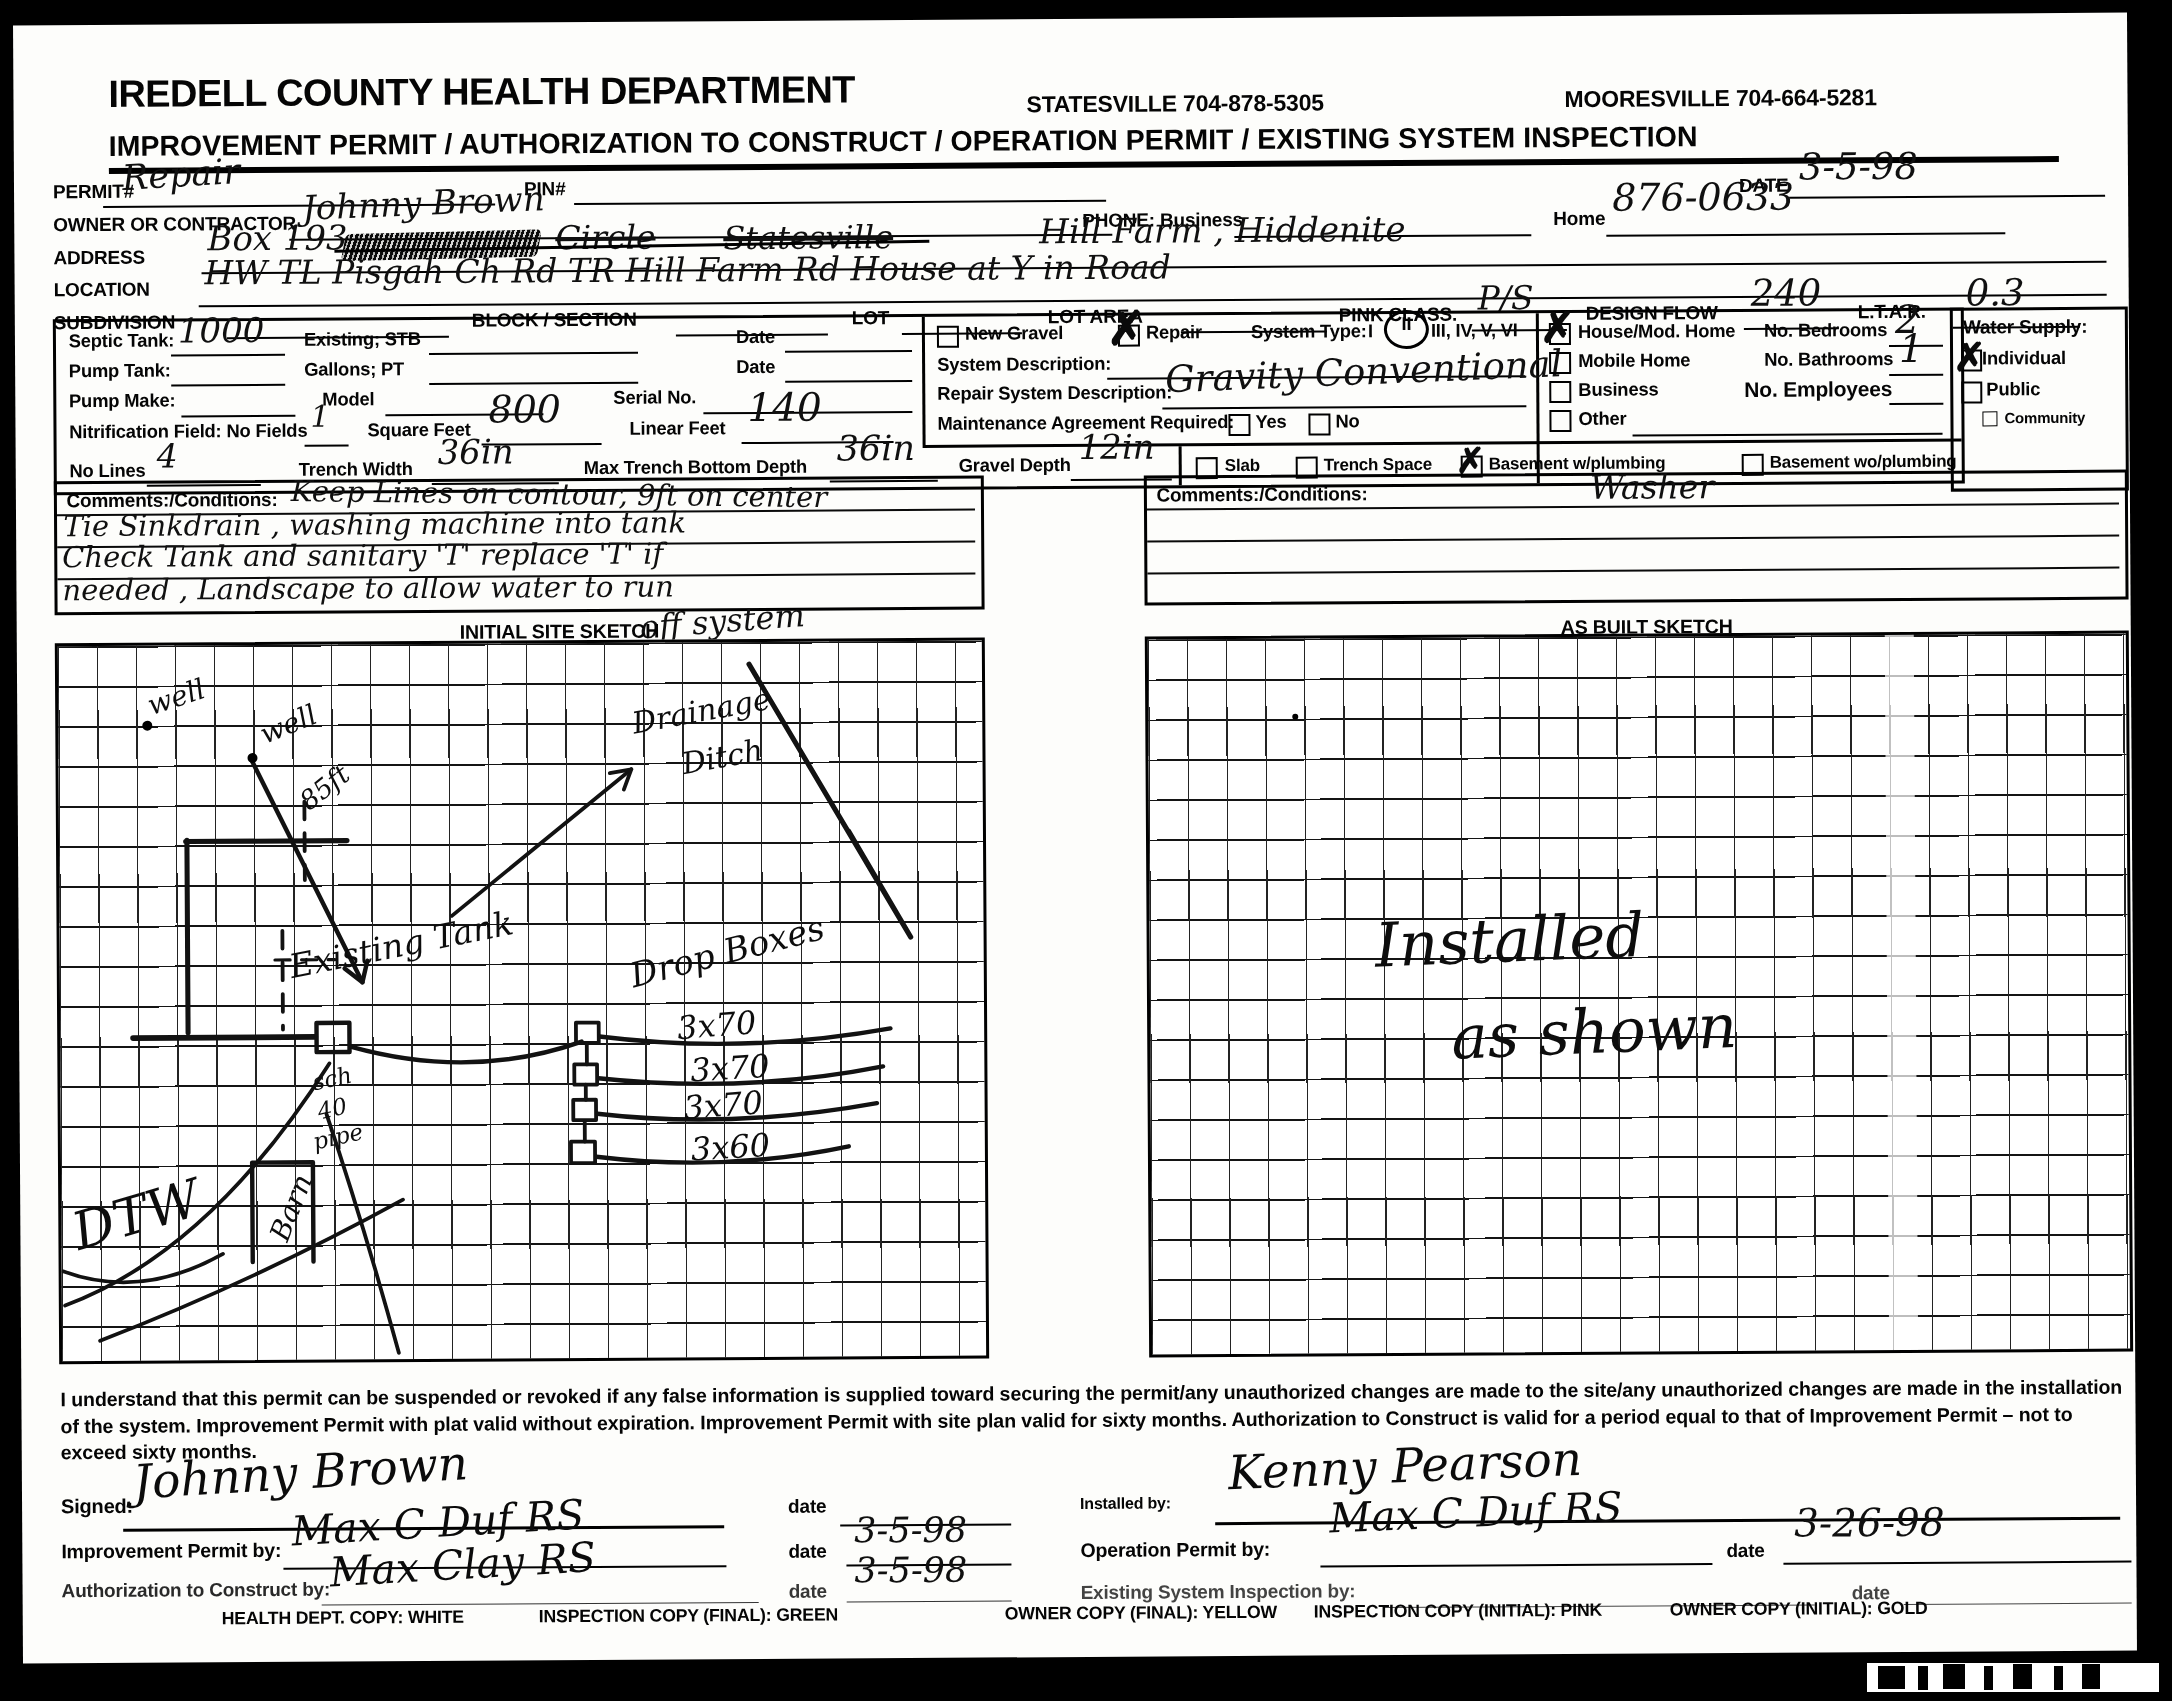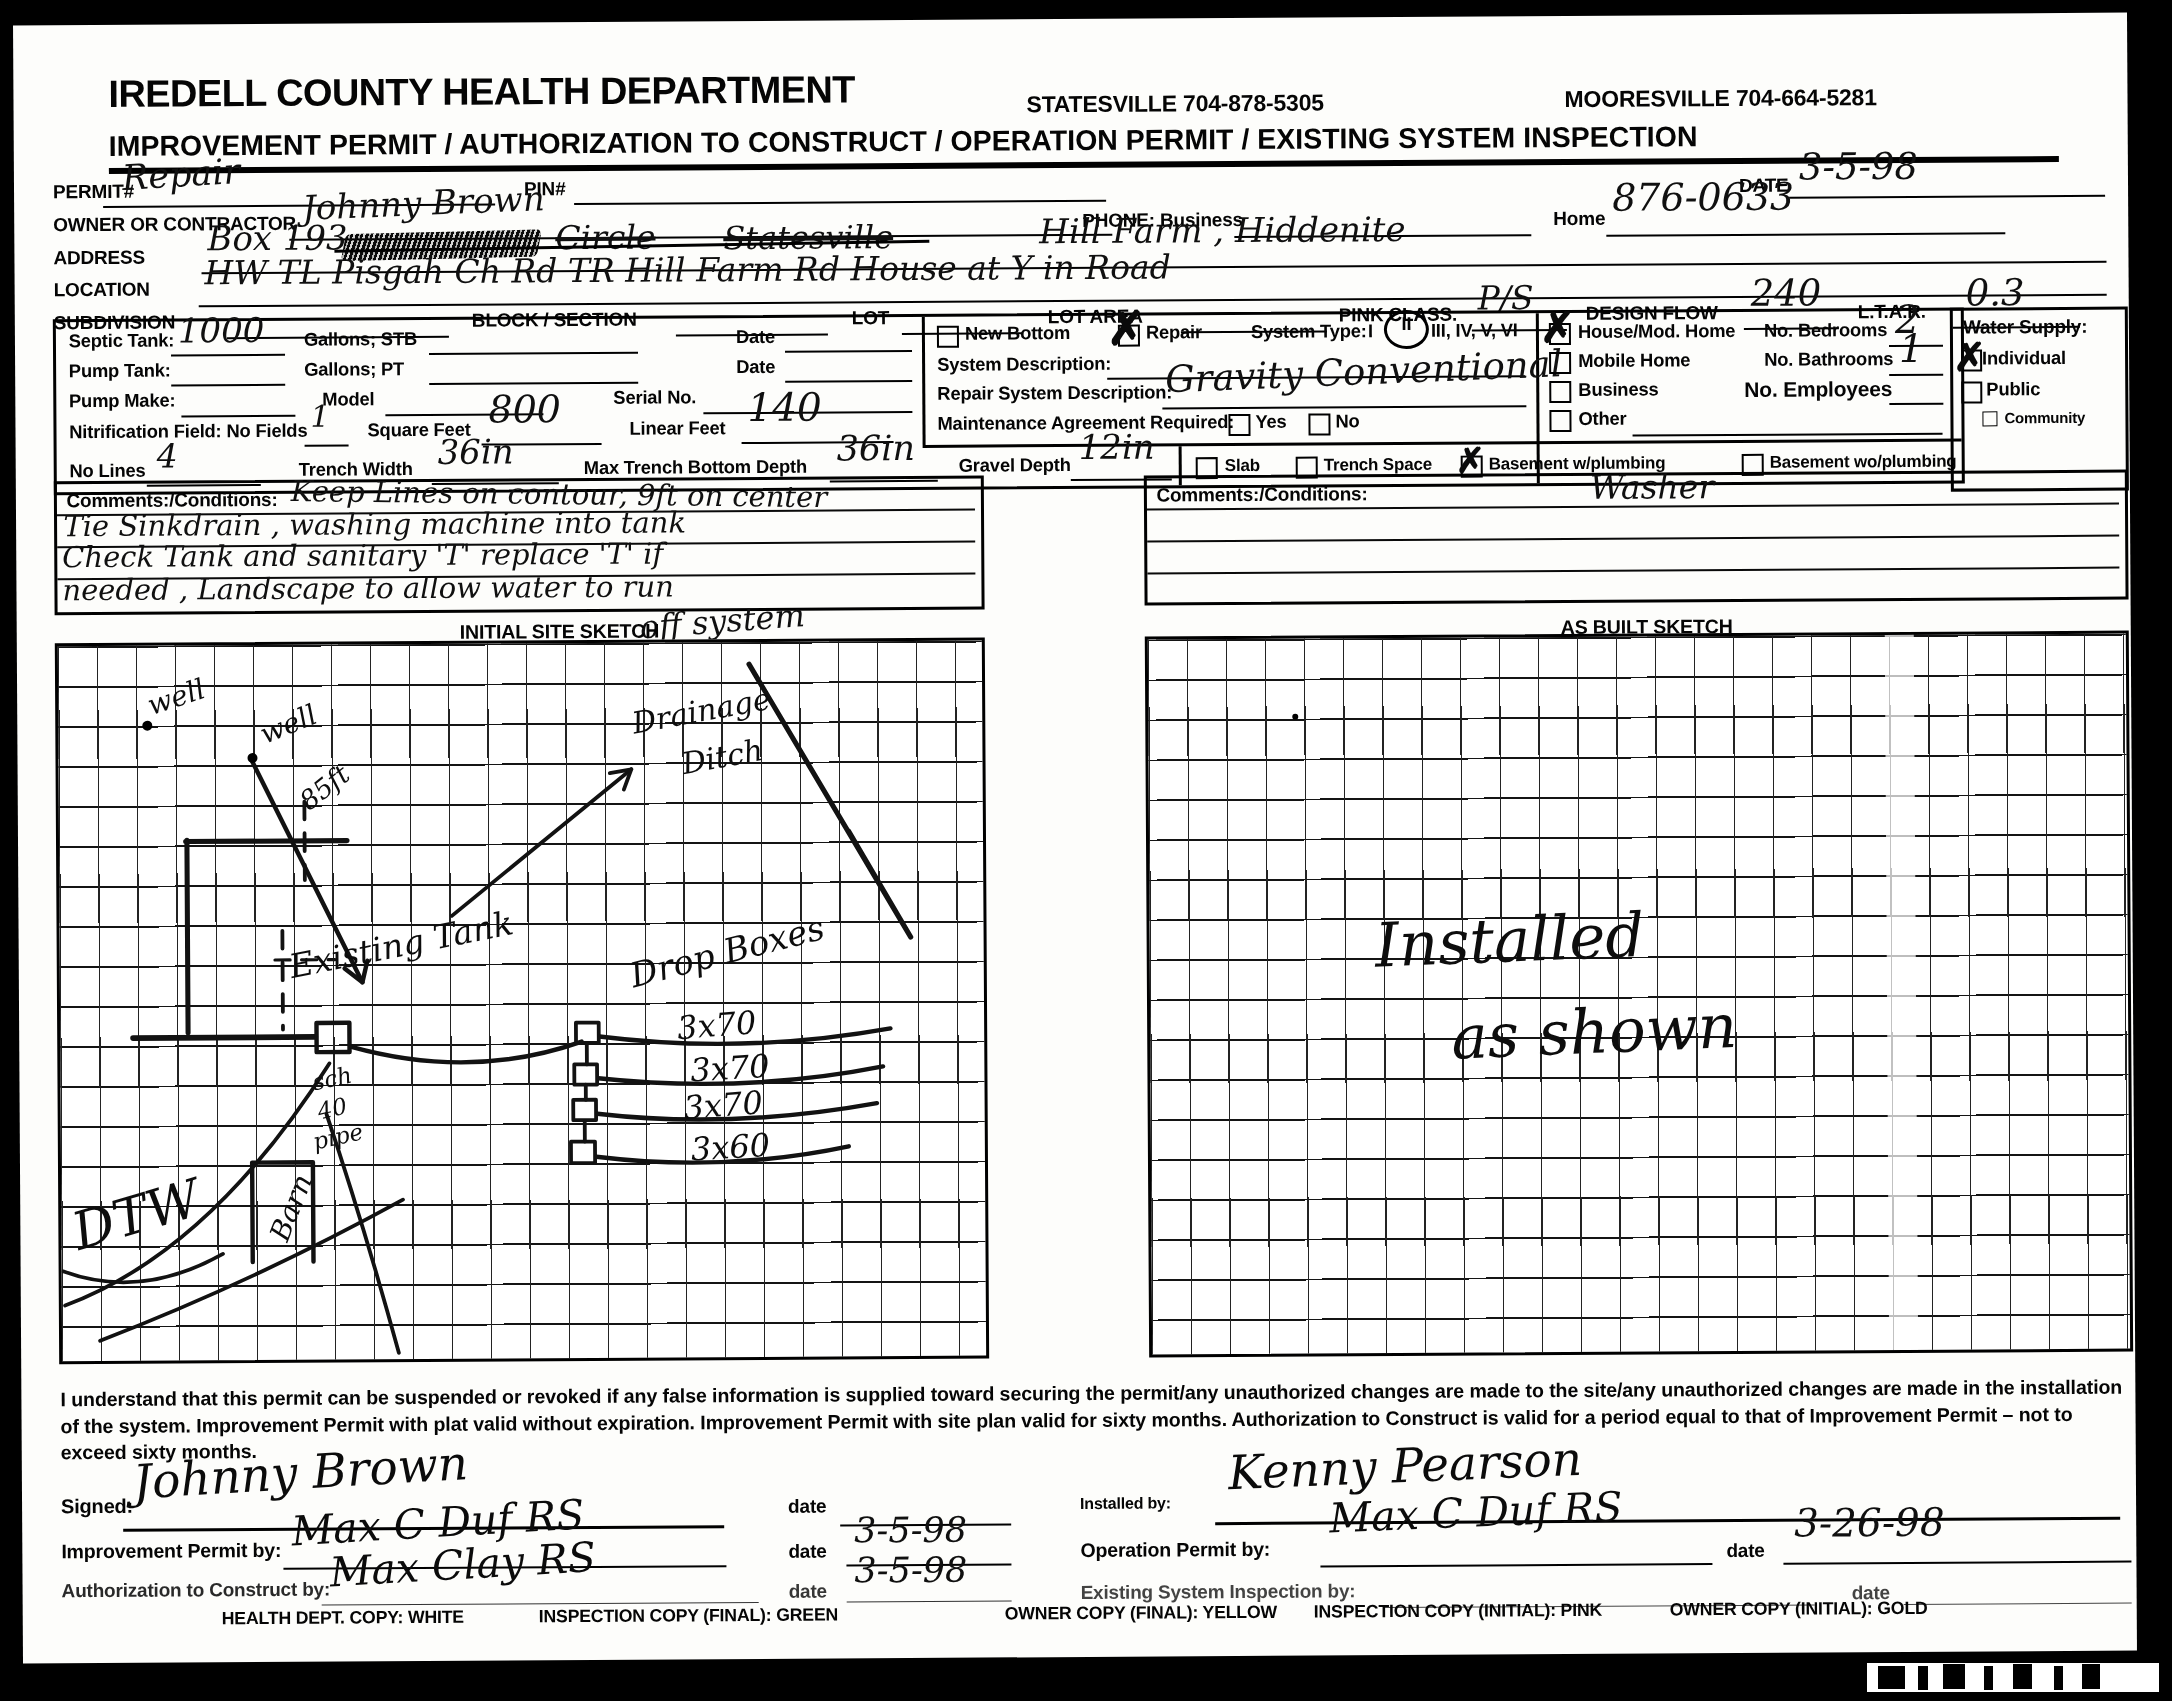--- a/index.html
+++ b/index.html
@@ -92,21 +92,21 @@
   <div class="bx" style="left:38px;top:294px;width:1905px;height:170px">
 
     <div class="bar" style="left:866px;top:0;width:3.2px;height:128px"></div>
     <div class="bar" style="left:1480px;top:0;width:3.2px;height:170px"></div>
     <div class="bar" style="left:866px;top:128px;width:1039px;height:3.2px"></div>
     <div class="bar" style="left:1122px;top:131px;width:3.2px;height:39px"></div>
 
     <span class="lb" style="left:12.7px;top:7.6px;font-size:18.4px">Septic Tank:</span>
     <span class="hw" style="left:122px;top:-7.6px;font-size:34px">1000</span>
     <div class="ln" style="left:115px;top:33px;width:114px"></div>
-    <span class="lb" style="left:248px;top:7.6px;font-size:18.4px">Gallons;  STB</span>
+    <span class="lb" style="left:248px;top:7.6px;font-size:18.4px">Existing;  STB</span>
     <div class="ln" style="left:373px;top:33px;width:209px"></div>
     <span class="lb" style="left:680px;top:7.6px;font-size:18.4px">Date</span>
     <div class="ln" style="left:729px;top:33px;width:127px"></div>
 
     <span class="lb" style="left:12.7px;top:38px;font-size:18.4px">Pump Tank:</span>
     <div class="ln" style="left:115px;top:63px;width:114px"></div>
     <span class="lb" style="left:248px;top:38px;font-size:18.4px">Gallons;  PT</span>
     <div class="ln" style="left:373px;top:63px;width:209px"></div>
     <span class="lb" style="left:680px;top:38px;font-size:18.4px">Date</span>
     <div class="ln" style="left:729px;top:63px;width:127px"></div>
@@ -149,21 +149,21 @@
     <span class="lb" style="left:1267px;top:141px;font-size:17px">Trench Space</span>
     <span class="cb" style="left:1404px;top:142px"></span>
     <span class="mk" style="left:1399px;top:129px;font-size:35px">✗</span>
     <span class="lb" style="left:1432px;top:141px;font-size:17px">Basement w/plumbing</span>
     <span class="cb" style="left:1685px;top:142px"></span>
     <span class="mk" style="left:1682px;top:132px;font-size:30px"></span>
     <span class="lb" style="left:1713px;top:141px;font-size:17px">Basement wo/plumbing</span>
 
     <span class="cb" style="left:881px;top:8.9px"></span>
     <span class="mk" style="left:879px;top:-2.5px;font-size:32px"></span>
-    <span class="lb" style="left:909px;top:6.3px;font-size:18.4px">New Bottom</span>
+    <span class="lb" style="left:909px;top:6.3px;font-size:18.4px">New Gravel</span>
     <span class="cb" style="left:1062px;top:8.9px"></span>
     <span class="mk" style="left:1051px;top:-10px;font-size:46px">✗</span>
     <span class="lb" style="left:1090px;top:6.3px;font-size:18.4px">Repair</span>
     <span class="lb" style="left:1195px;top:6.3px;font-size:18.4px">System Type:</span>
     <span class="lb" style="left:1312px;top:6.3px;font-size:18.4px">I</span>
     <span class="circ" style="left:1328px;top:-3.8px">
       <span class="lb" style="position:static;font-size:18.4px">II</span>
     </span>
     <span class="lb" style="left:1375px;top:6.3px;font-size:18.4px">III, IV, V, VI</span>
     <span class="lb" style="left:881px;top:37px;font-size:18.4px">System Description:</span>

